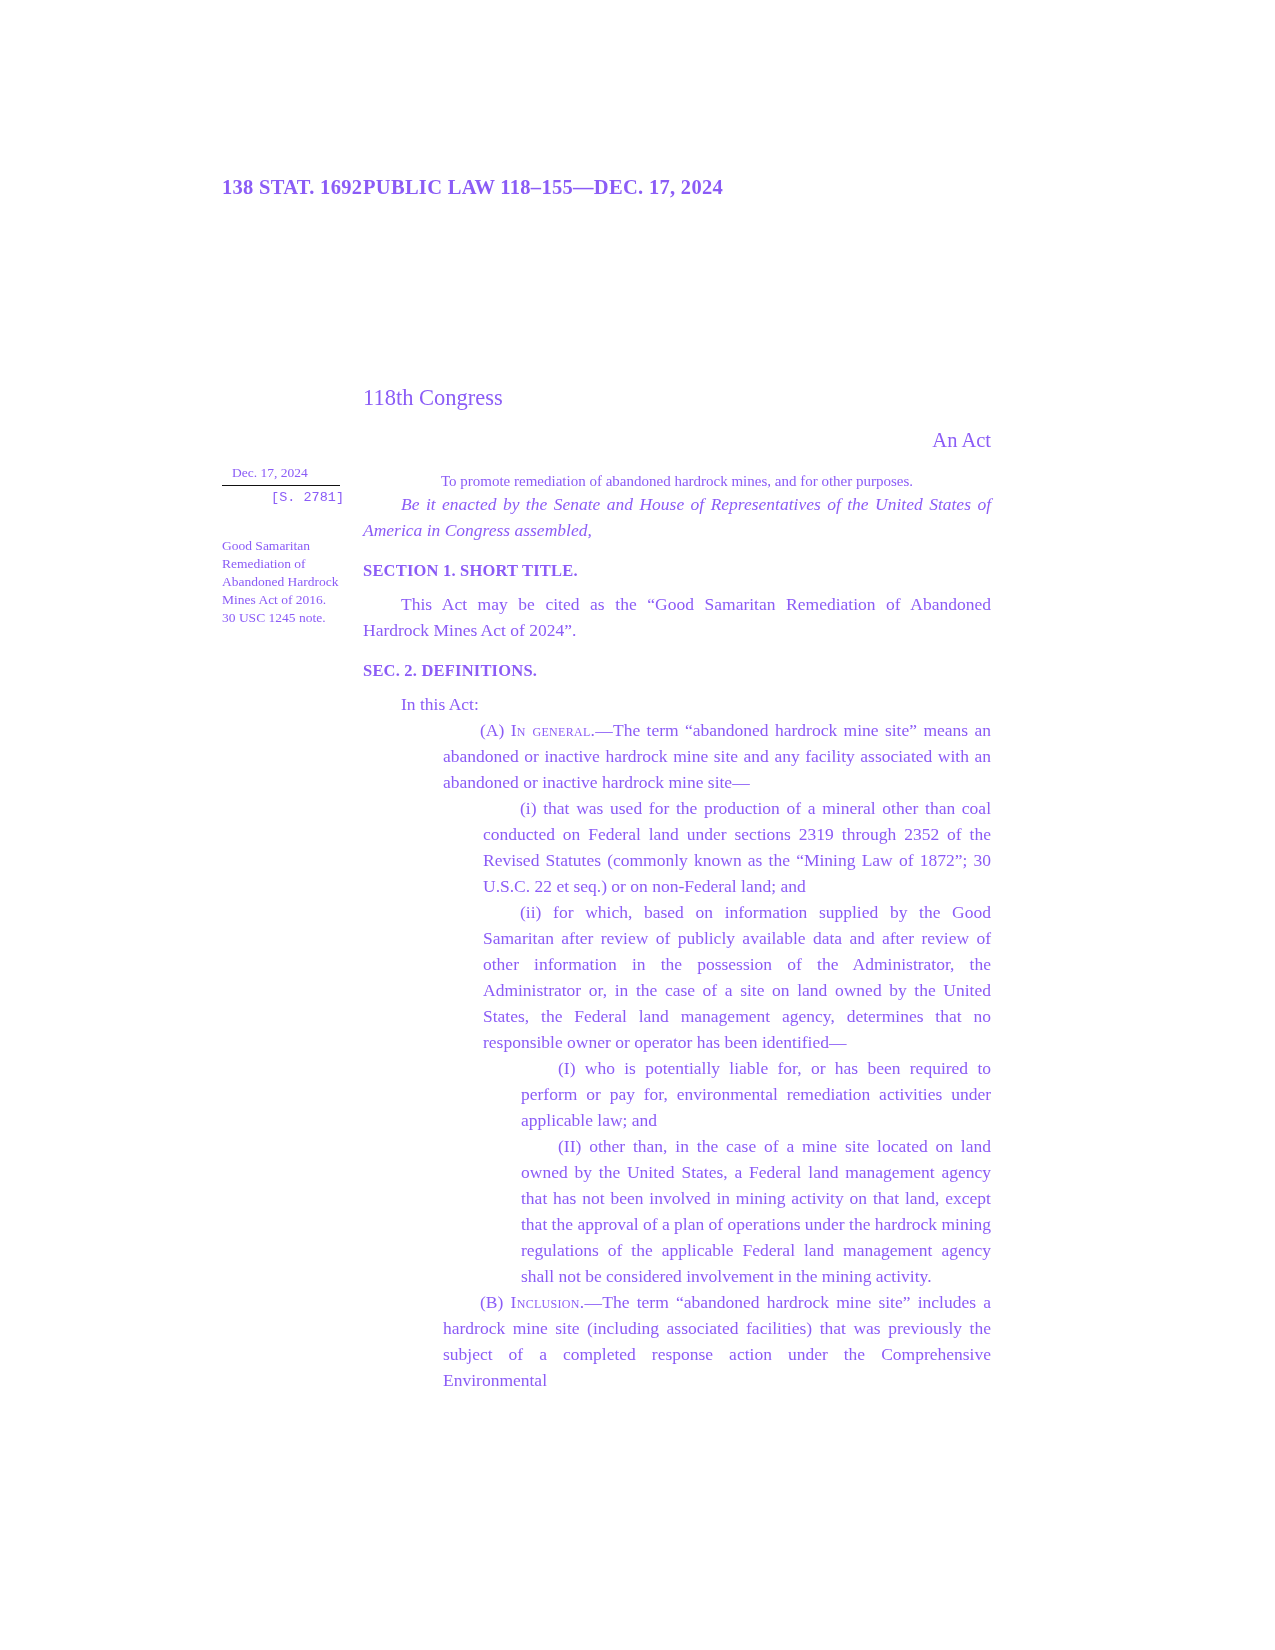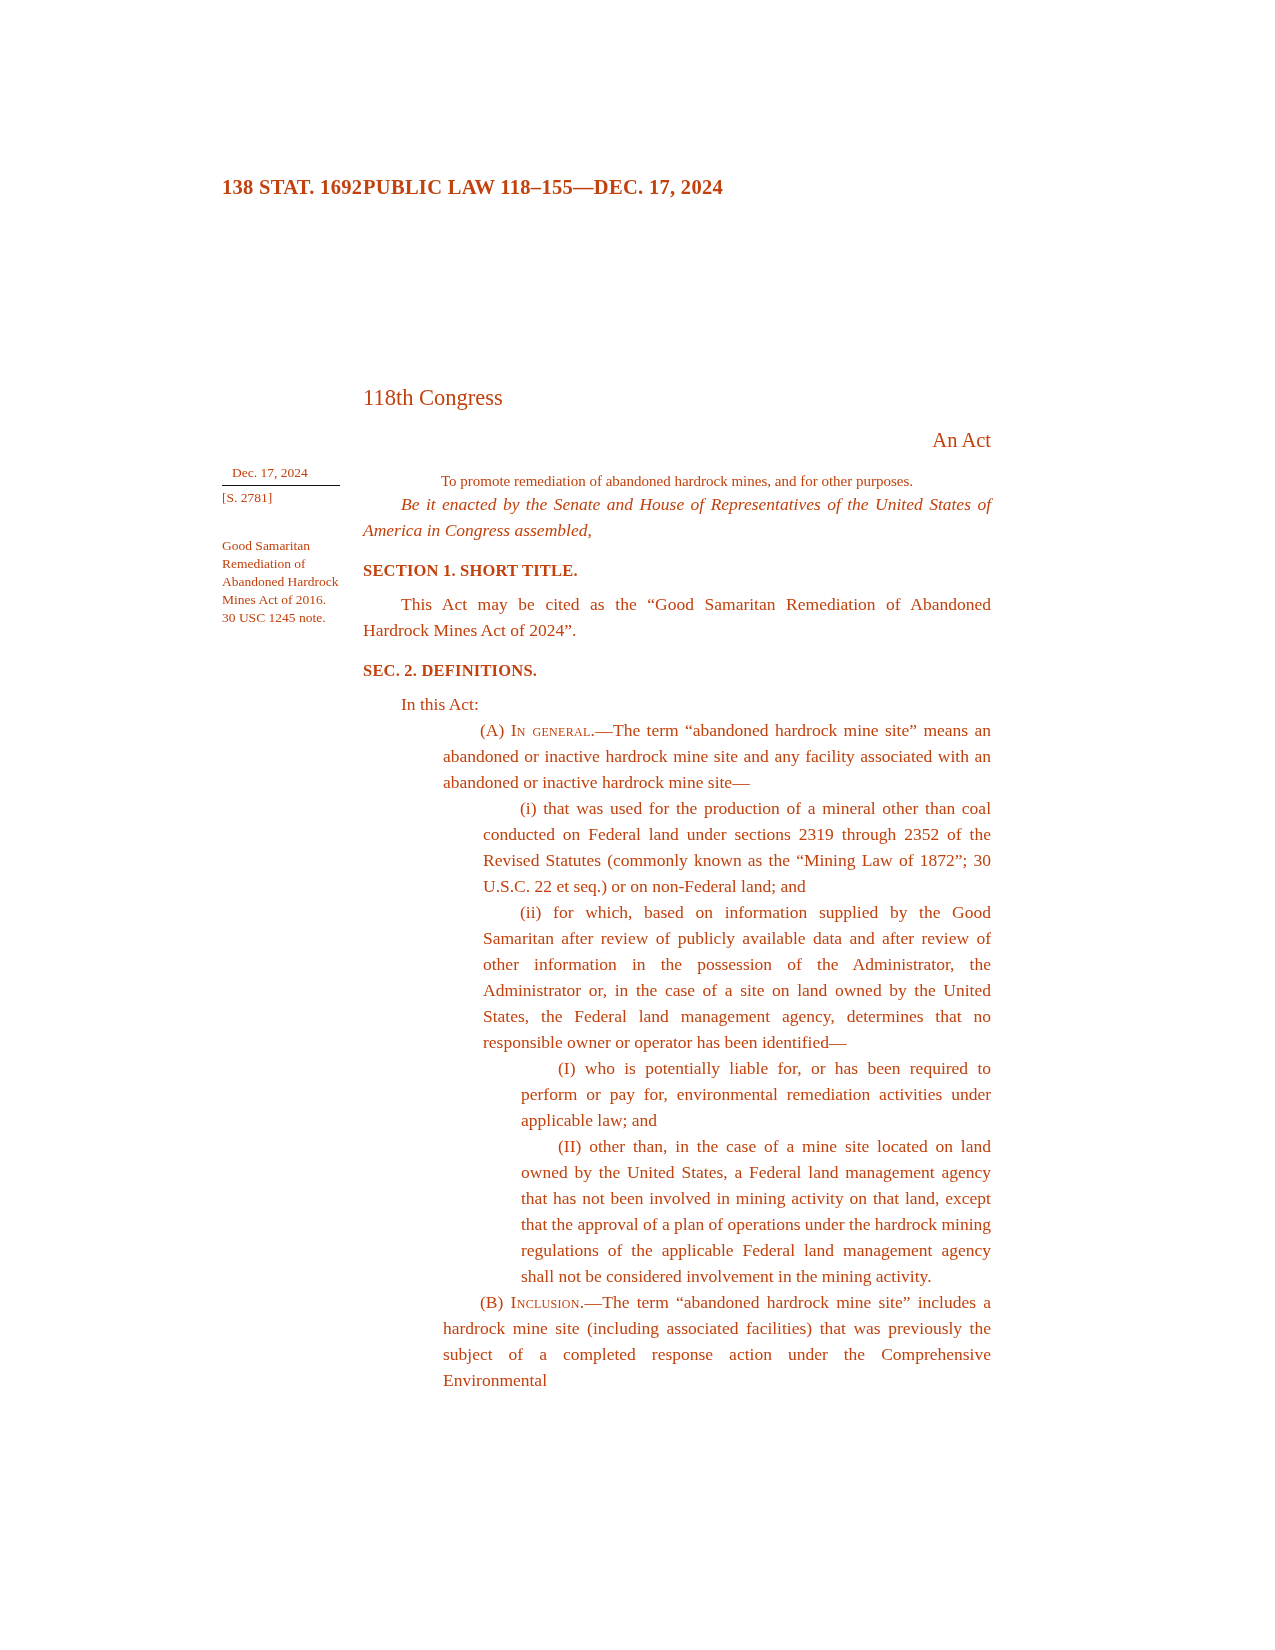--- a/index.html
+++ b/index.html
@@ -5,21 +5,21 @@
   html, body {
     margin: 0;
     padding: 0;
     background: #ffffff;
   }
   .page {
     position: relative;
     width: 1275px;
     height: 1650px;
     background: #ffffff;
-    color: #c2410c;
+    color: #8b5cf6;
     font-family: "Liberation Serif", "DejaVu Serif", serif;
     overflow: hidden;
   }
 
   
   .running-head {
     position: absolute;
     top: 176px;
     left: 222px;
     right: 110px;
@@ -57,21 +57,21 @@
   }
   .note { position: absolute; left: 0; width: 122px; }
   .date-note { top: 464px; }
   .date-note .date-text { padding-left: 10px; white-space: nowrap; }
   .date-rule {
     border: 0;
     border-top: 1px solid #111111;
     margin: 3px 0 3px 0;
     width: 118px;
   }
-  .bill-number { text-align: left; }
+  .bill-number { text-align: right; font-family: Liberation Mono, monospace; }
   .title-note { top: 537px; }
   .title-note div { margin: 0; }
 
   
   .column {
     position: absolute;
     left: 363px;
     top: 383px;
     width: 628px;
     font-size: 17.5px;

